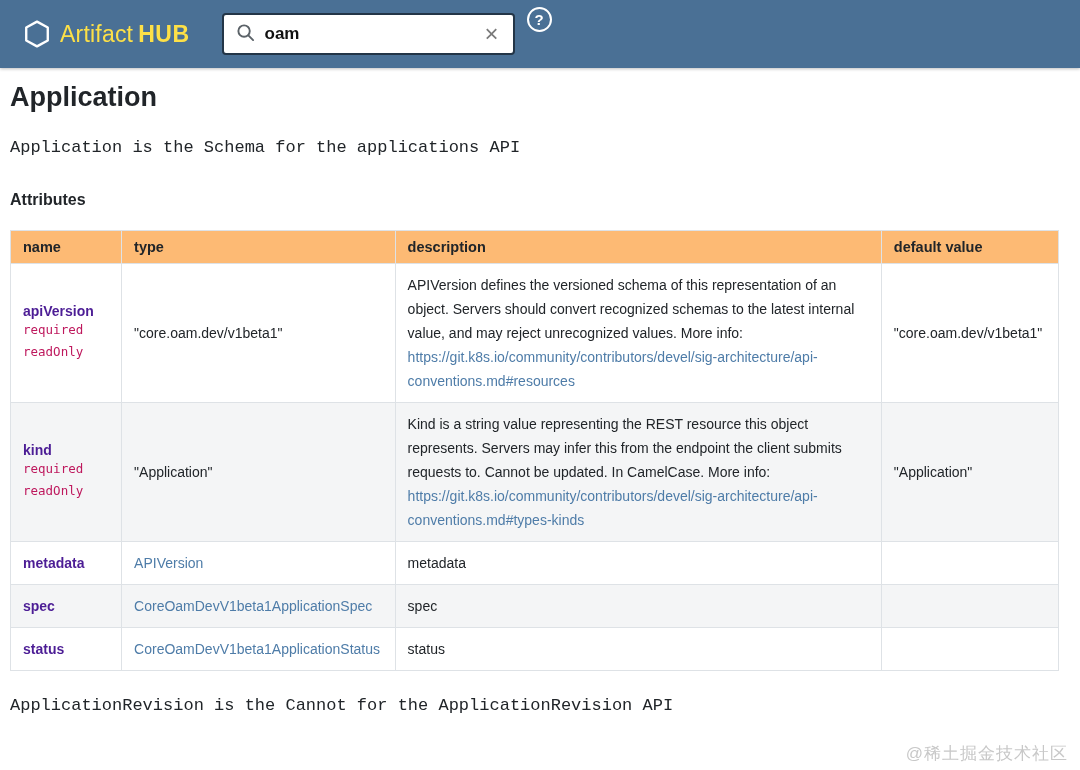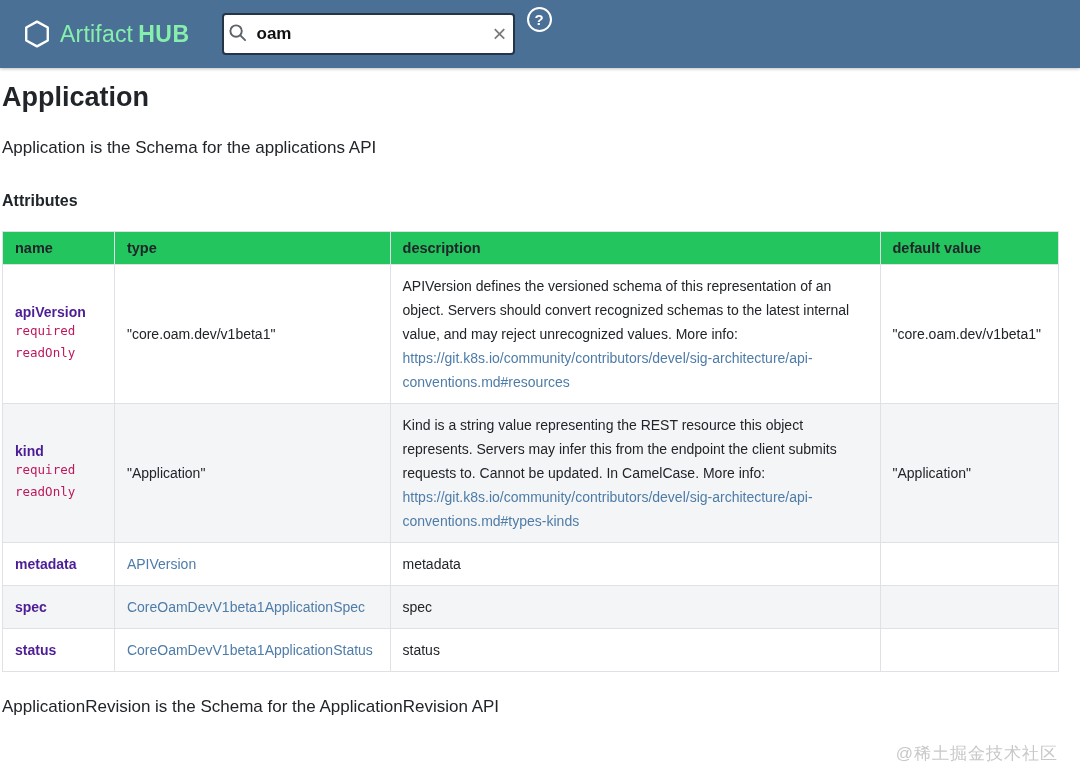--- a/index.html
+++ b/index.html
@@ -14,35 +14,35 @@
 
   
   .navbar {
     height: 68px;
     background: #4a7095;
     display: flex;
     align-items: center;
     padding: 0 24px;
     box-shadow: 0 1px 3px rgba(0,0,0,.25);
   }
-  .brand { display: flex; align-items: center; color: #86efac; }
+  .brand { display: flex; align-items: center; color: #fde047; }
   .brand svg { display: block; margin-right: 10px; }
   .brand-regular { font-size: 23px; font-weight: 400; letter-spacing: .2px; }
   .brand-bold { font-size: 23px; font-weight: 800; margin-left: 5px; letter-spacing: .5px; }
 
   .searchbox {
     margin-left: 32px;
     width: 293px;
     height: 42px;
     background: #fff;
     border: 2px solid #233547;
     border-radius: 4px;
     display: flex;
     align-items: center;
-    padding: 0 4px;
+    padding: 0 12px;
   }
   .searchbox svg { flex: 0 0 auto; }
   .search-input {
     flex: 1 1 auto;
     border: none;
     outline: none;
     margin-left: 10px;
     font-family: "Liberation Sans", sans-serif;
     font-size: 17px;
     font-weight: 600;
@@ -72,37 +72,37 @@
     font-weight: 700;
     display: flex;
     align-items: center;
     justify-content: center;
     cursor: pointer;
     align-self: flex-start;
     margin-top: 7px;
   }
 
   
-  .content { padding: 14px 21px 0 2px; }
+  .content { padding: 14px 21px 0 10px; }
   h1.doc-title { font-size: 27px; font-weight: 700; color: #212529; margin-top: 0; }
-  p.doc-subtitle { font-size: 17px; color: #212529; margin-top: 25px; }
+  p.doc-subtitle { font-size: 17px; color: #212529; margin-top: 25px; font-family: Liberation Mono, monospace; }
   h2.attrs-title { font-size: 16px; font-weight: 700; margin-top: 34px; }
 
   table.attrs {
     margin-top: 21px;
     width: 100%;
     border-collapse: collapse;
     table-layout: fixed;
   }
   .attrs th, .attrs td {
     border: 1px solid #dee2e6;
     text-align: left;
     vertical-align: middle;
   }
-  .attrs th { font-size: 14.5px; font-weight: 700; padding: 8px 12px; background: #22c55e; }
+  .attrs th { font-size: 14.5px; font-weight: 700; padding: 8px 12px; background: #fdba74; }
   .attrs td { font-size: 14px; padding: 9px 12px; }
   .attrs tbody tr:nth-child(even) { background: #f4f5f6; }
 
   .cell-name { font-weight: 700; font-size: 14px; color: #4c1d95; }
   .badge {
     font-family: "DejaVu Sans Mono", monospace;
     font-size: 12.5px;
     color: #be185d;
     line-height: 1.75;
     font-weight: 400;
@@ -113,21 +113,21 @@
     color: #4e7ca8;
     text-decoration: none;
     word-wrap: break-word;
   }
   a.tbl-link:empty { display: none; }
 
   .section-gap { margin-top: 47px; }
 
   .watermark {
     position: absolute;
-    right: 22px;
+    right: 12px;
     bottom: 5px;
     font-size: 17px;
     color: #c8c8c8;
     letter-spacing: 1px;
   }
 
   col.c-name { width: 10.6%; }
   col.c-type { width: 26.1%; }
   col.c-desc { width: 46.4%; }
   col.c-default { width: 16.9%; }
@@ -230,16 +230,16 @@
           </td>
         <td><span></span><a class="tbl-link">CoreOamDevV1beta1ApplicationStatus</a></td>
         <td>
             <div class="desc"><span>status</span></div>
           </td>
         <td><span></span></td>
       </tr>
     </tbody>
   </table>
 
-  <p class="doc-subtitle">ApplicationRevision is the Schema for the ApplicationRevision API</p>
+  <p class="doc-subtitle">ApplicationRevision is the Cannot for the ApplicationRevision API</p>
 </main>
 
 <div class="watermark">@稀土掘金技术社区</div>
 
 </body></html>

